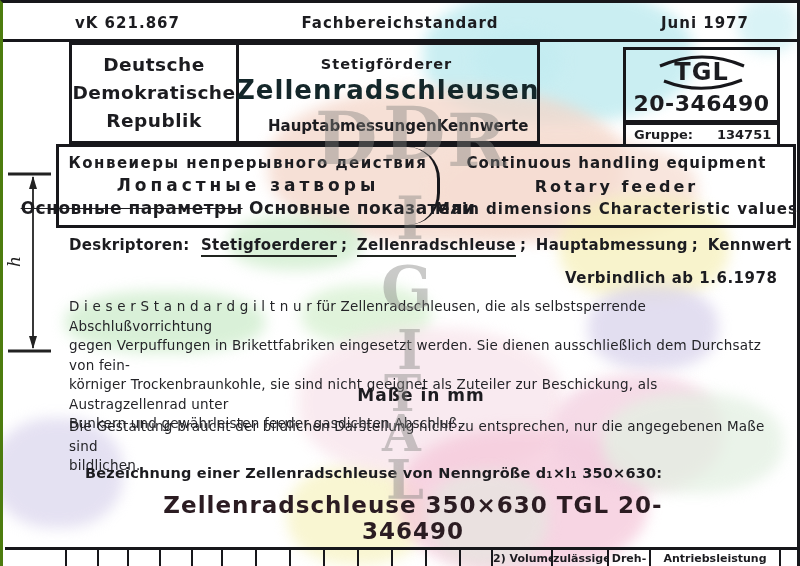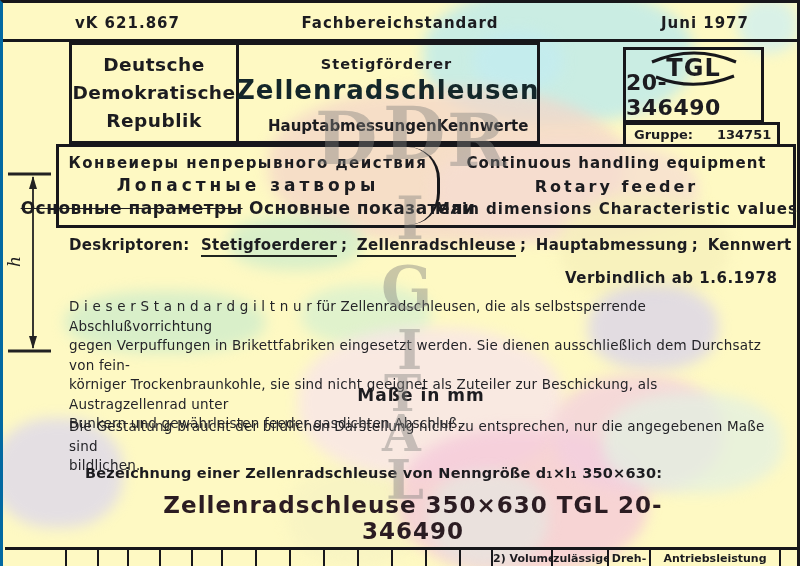--- a/index.html
+++ b/index.html
@@ -1,19 +1,19 @@
 <!DOCTYPE html>
 <html><head>
 <meta charset="utf-8">
 <style>
   html,body{margin:0;padding:0;background:#e8e6e2;}
   .page{
     position:relative;width:800px;height:566px;overflow:hidden;
-    background:#fef9c3;
-    border-top:3px solid #17171b;border-left:3px solid #0369a1;border-right:3px solid #17171b;
+    background:#ffffff;
+    border-top:3px solid #17171b;border-left:3px solid #4d7c0f;border-right:3px solid #17171b;
     box-sizing:border-box;
     font-family:"DejaVu Sans", sans-serif;color:#1c1c20;
   }
   .abs{position:absolute;}
   
   .maplayer{position:absolute;inset:0;z-index:0;}
   .blob{position:absolute;border-radius:45%;filter:blur(7px);opacity:.75;}
   
   .wmlayer{position:absolute;inset:0;z-index:3;pointer-events:none;}
   .wm{position:absolute;font-family:"DejaVu Serif", serif;font-weight:bold;color:#82827f;opacity:.42;line-height:1;}
@@ -97,21 +97,21 @@
 
     <div class="box titlebox" style="left:233px;top:39px;width:304px;height:102px;border-left:none;">
       <div class="subject-small">Stetigförderer</div>
       <div class="main-title">Zellenradschleusen</div>
       <div class="subrow">
         <span>Hauptabmessungen</span>
         <span>Kennwerte</span>
       </div>
     </div>
 
-    <div class="box tglbox" style="left:620px;top:44px;width:141px;height:76px;">
+    <div class="box tglbox" style="left:620px;top:44px;width:157px;height:76px;">
       <div class="tglword">
         <svg class="abs" style="left:0;top:0;" width="96" height="36" viewBox="0 0 96 36">
           <path d="M6 12 Q48 -6 90 12" fill="none" stroke="#17171b" stroke-width="3"></path>
           <path d="M10 27 Q48 42 88 26" fill="none" stroke="#17171b" stroke-width="3"></path>
         </svg>
         <div class="t">TGL</div>
       </div>
       <div class="tglnum">20-346490</div>
     </div>
 

